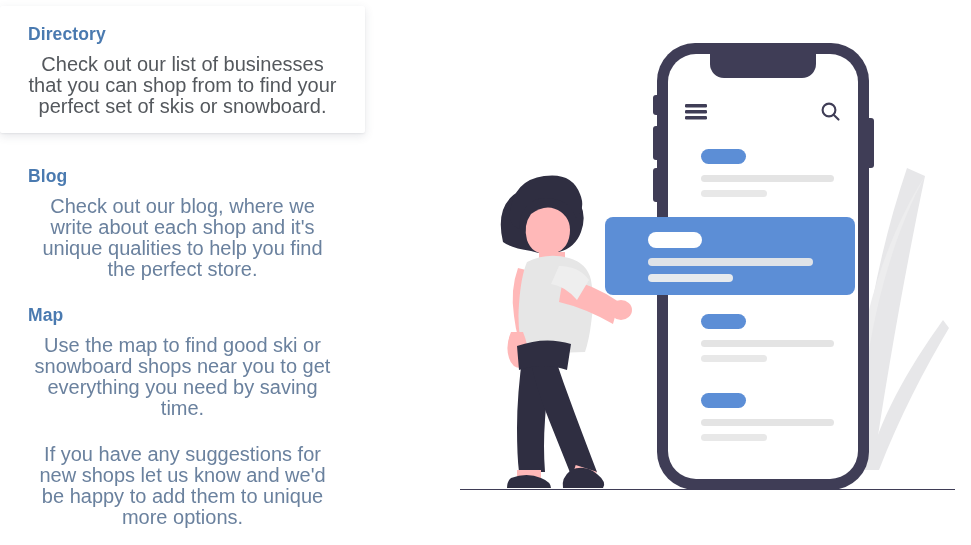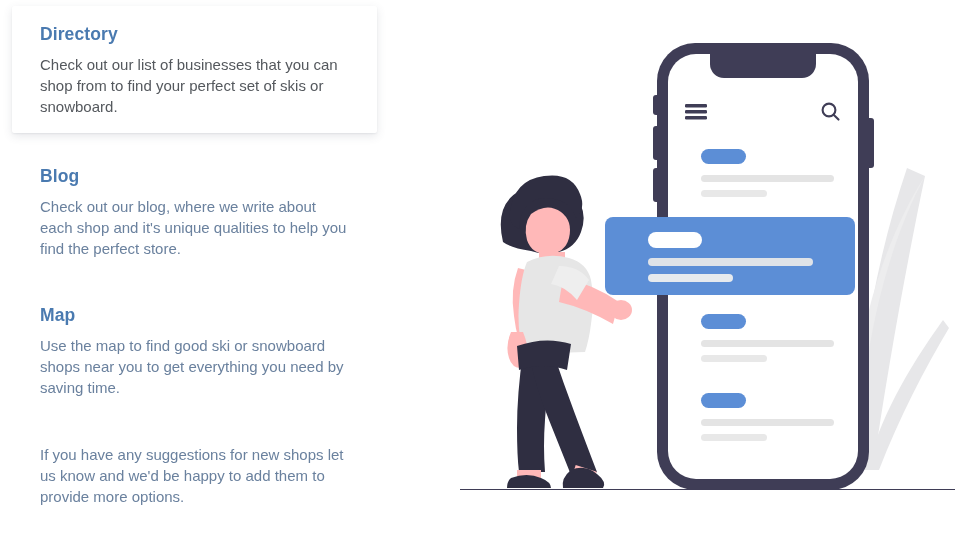--- a/index.html
+++ b/index.html
@@ -16,21 +16,21 @@
   .page {
     position: relative;
     width: 971px;
     height: 545px;
     background: #ffffff;
   }
 
   
   .feature-list {
     position: absolute;
-    left: 12px;
+    left: 0;
     top: 0;
     width: 400px;
     height: 545px;
   }
 
   .feature {
     position: absolute;
     left: 0;
     width: 365px;
     padding: 18px 28px 16px 28px;
@@ -45,24 +45,25 @@
   .feature-title {
     font-size: 17.5px;
     font-weight: 700;
     color: #4a7ab0;
     letter-spacing: 0.1px;
     margin-bottom: 9px;
     line-height: 1.2;
   }
 
   .feature-desc {
-    font-size: 15px;
+    font-size: 20px;
     line-height: 21px;
     color: #6a819e;
     max-width: 325px;
+    text-align: center;
   }
 
   .feature.active .feature-desc {
     color: #54585d;
   }
 
   
   #feature-0 { top: 6px;   }
   #feature-1 { top: 148px; }
   #feature-2 { top: 287px; }
@@ -94,21 +95,21 @@
       <div class="feature-title">Map</div>
       <div class="feature-desc">Use the map to find good ski or snowboard shops near you to get everything you need by saving time.</div>
     </div>
 
     <div class="feature" id="feature-1">
       <div class="feature-title">Blog</div>
       <div class="feature-desc">Check out our blog, where we write about each shop and it's unique qualities to help you find the perfect store.</div>
     </div>
 
     <div class="feature" id="feature-3">
-      <div class="feature-desc">If you have any suggestions for new shops let us know and we'd be happy to add them to provide more options.</div>
+      <div class="feature-desc">If you have any suggestions for new shops let us know and we'd be happy to add them to unique more options.</div>
     </div>
 
   </div>
 
   <div class="illustration">
     <svg viewBox="0 0 516 545" xmlns="http://www.w3.org/2000/svg">
 
       <g>
         <path d="M452 168 C 418 268, 400 380, 404 470 L 418 470 C 432 372, 452 262, 470 176 Z" fill="#e7e7e9"></path>
         <path d="M470 176 C 430 250, 404 360, 404 470 L 398 470 C 392 358, 424 248, 470 176 Z" fill="#ededee"></path>

